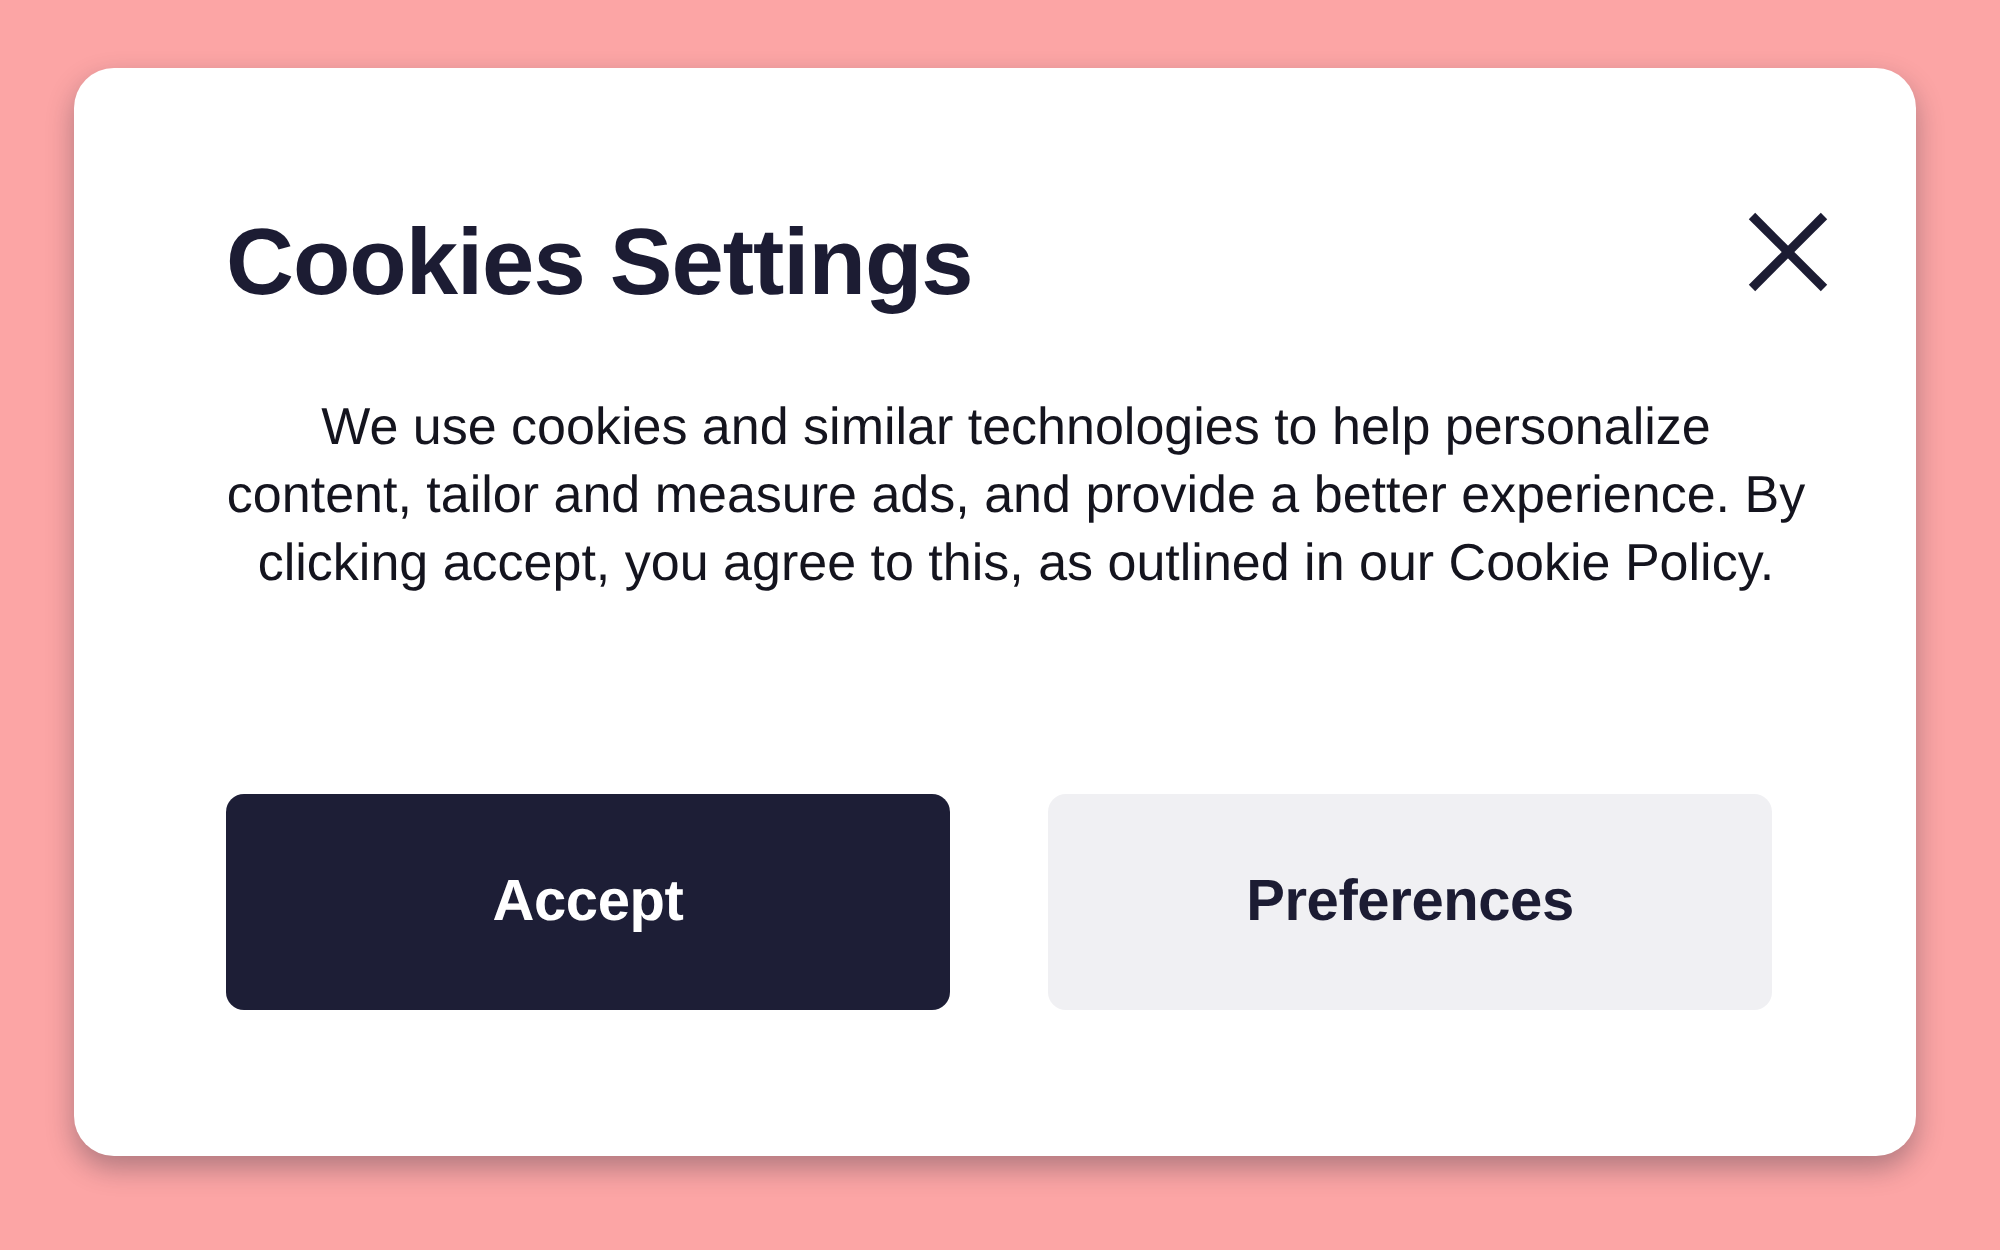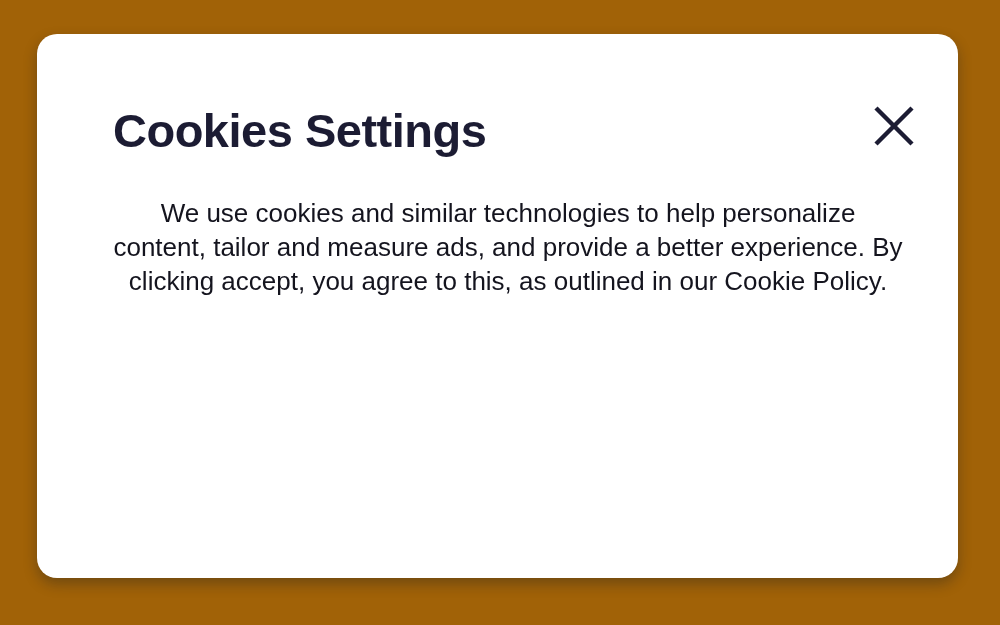--- a/index.html
+++ b/index.html
@@ -11,21 +11,21 @@
     height: 625px;
     background: #0d6ea5;
     font-family: "Liberation Sans", sans-serif;
     overflow: hidden;
   }
 
   .screen {
     position: relative;
     width: 1000px;
     height: 625px;
-    background: #a16207;
+    background: #fca5a5;
   }
 
   .cookie-card {
     position: absolute;
     left: 37px;
     top: 34px;
     width: 921px;
     height: 544px;
     background: #ffffff;
     border-radius: 20px;
@@ -123,15 +123,19 @@
       <span>
         <svg width="42" height="42" viewBox="0 0 42 42" aria-hidden="true">
           <line x1="3" y1="3" x2="39" y2="39" stroke="#1c1c33" stroke-width="4.5"></line>
           <line x1="39" y1="3" x2="3" y2="39" stroke="#1c1c33" stroke-width="4.5"></line>
         </svg>
       </span>
     </button>
 
     <p class="card-body">We use cookies and similar technologies to help personalize content, tailor and measure ads, and provide a better experience. By clicking accept, you agree to this, as outlined in our Cookie Policy.</p>
 
+    <div class="button-row">
+      <button class="btn btn-accept">Accept</button>
+      <button class="btn btn-preferences">Preferences</button>
+    </div>
 
   </div>
 </div>
 
 </body></html>

